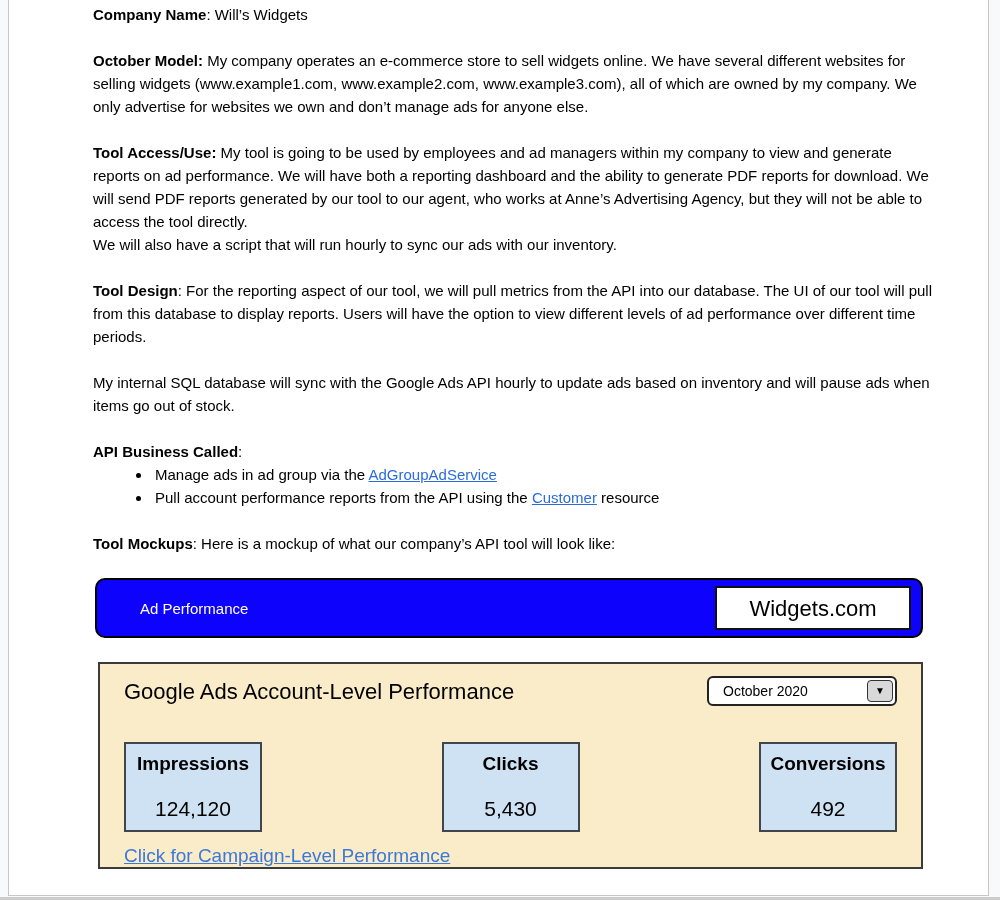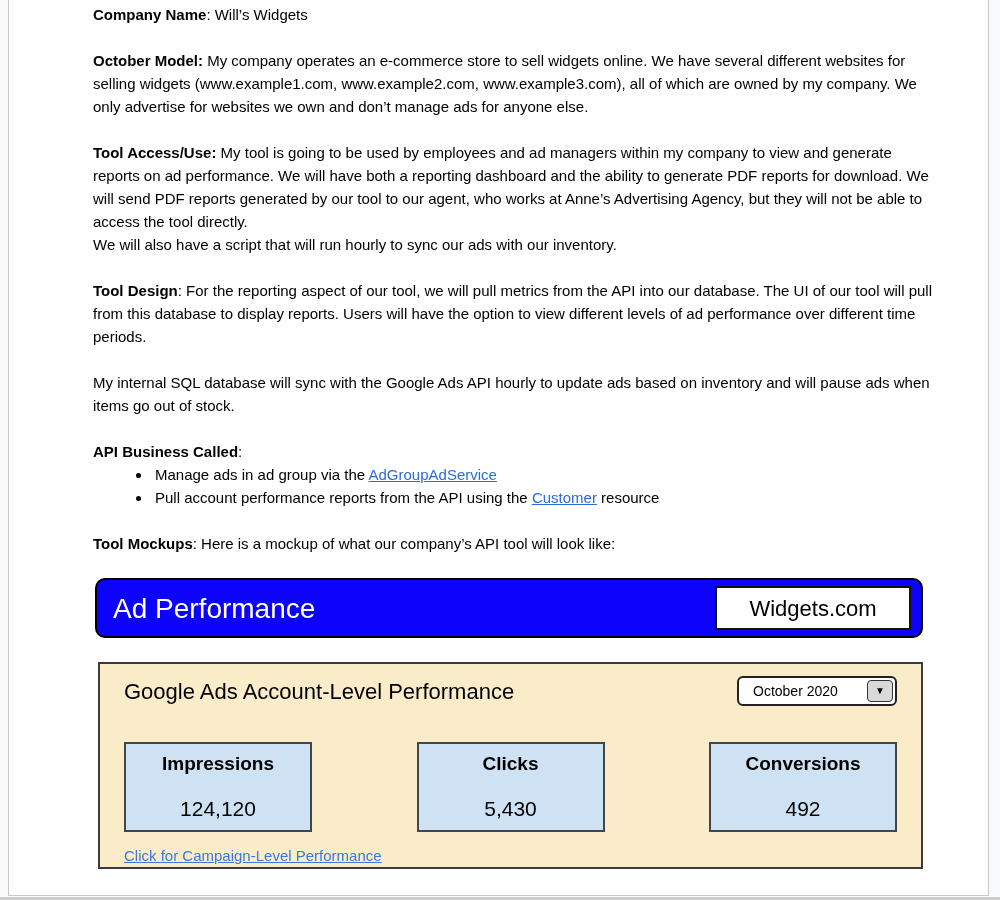--- a/index.html
+++ b/index.html
@@ -37,61 +37,61 @@
   ul.doc-bullets li{padding-left:3px;line-height:23px;}
 
   
   .mock-bar{
     width:828px;height:60px;margin-left:2px;margin-bottom:24px;
     background:var(--blue);
     border:2px solid #000;border-radius:10px;
     display:flex;align-items:center;justify-content:space-between;
     padding:0 10px 0 16px;
   }
-  .mock-bar-title{color:#fff;font-size:28px;}
+  .mock-bar-title{color:#fff;font-size:15px;margin-left:27px;}
   .site-btn{
     width:196px;height:44px;background:#fff;
     border:2px solid #111;border-radius:0;
     display:flex;align-items:center;justify-content:center;
     font-size:22px;color:#000;cursor:pointer;
   }
 
   
   .panel{
     width:825px;height:207px;margin-left:5px;
     background:var(--tan);
     border:2px solid #3b3b3b;
     padding:12px 24px 0 24px;
   }
   .panel-head{display:flex;justify-content:space-between;align-items:center;}
   .panel-title{font-size:22px;color:#000;}
   .dropdown{
-    width:160px;height:30px;background:#fff;
+    width:190px;height:30px;background:#fff;
     border:2px solid #222;border-radius:6px;
     position:relative;display:flex;align-items:center;
     padding-left:14px;font-size:14px;cursor:pointer;
   }
   .dd-btn{
     position:absolute;right:2px;top:2px;bottom:2px;width:26px;
     background:var(--dd-gray);
     border:1px solid #333;border-radius:4px;
     display:flex;align-items:center;justify-content:center;
     font-size:10px;line-height:1;cursor:pointer;
   }
   .cards{display:flex;justify-content:space-between;margin-top:36px;}
   .card{
-    width:188px;height:90px;background:var(--card-blue);
+    width:138px;height:90px;background:var(--card-blue);
     border:2px solid #41464c;
     display:flex;flex-direction:column;justify-content:space-between;align-items:center;
     padding:8px 0 10px 0;
   }
   .card-label{font-size:19px;font-weight:bold;color:#000;}
   .card-value{font-size:21px;color:#000;}
   .panel-link{
-    display:inline-block;margin-top:12px;font-size:15px;
+    display:inline-block;margin-top:12px;font-size:19px;
     color:var(--mock-link);text-decoration:underline;cursor:pointer;
   }
 </style>
 </head>
 <body>
 
 <div class="page">
   <div class="doc">
 
   <p><span class="bold">Company Name</span><span>: Will’s Widgets</span></p>

